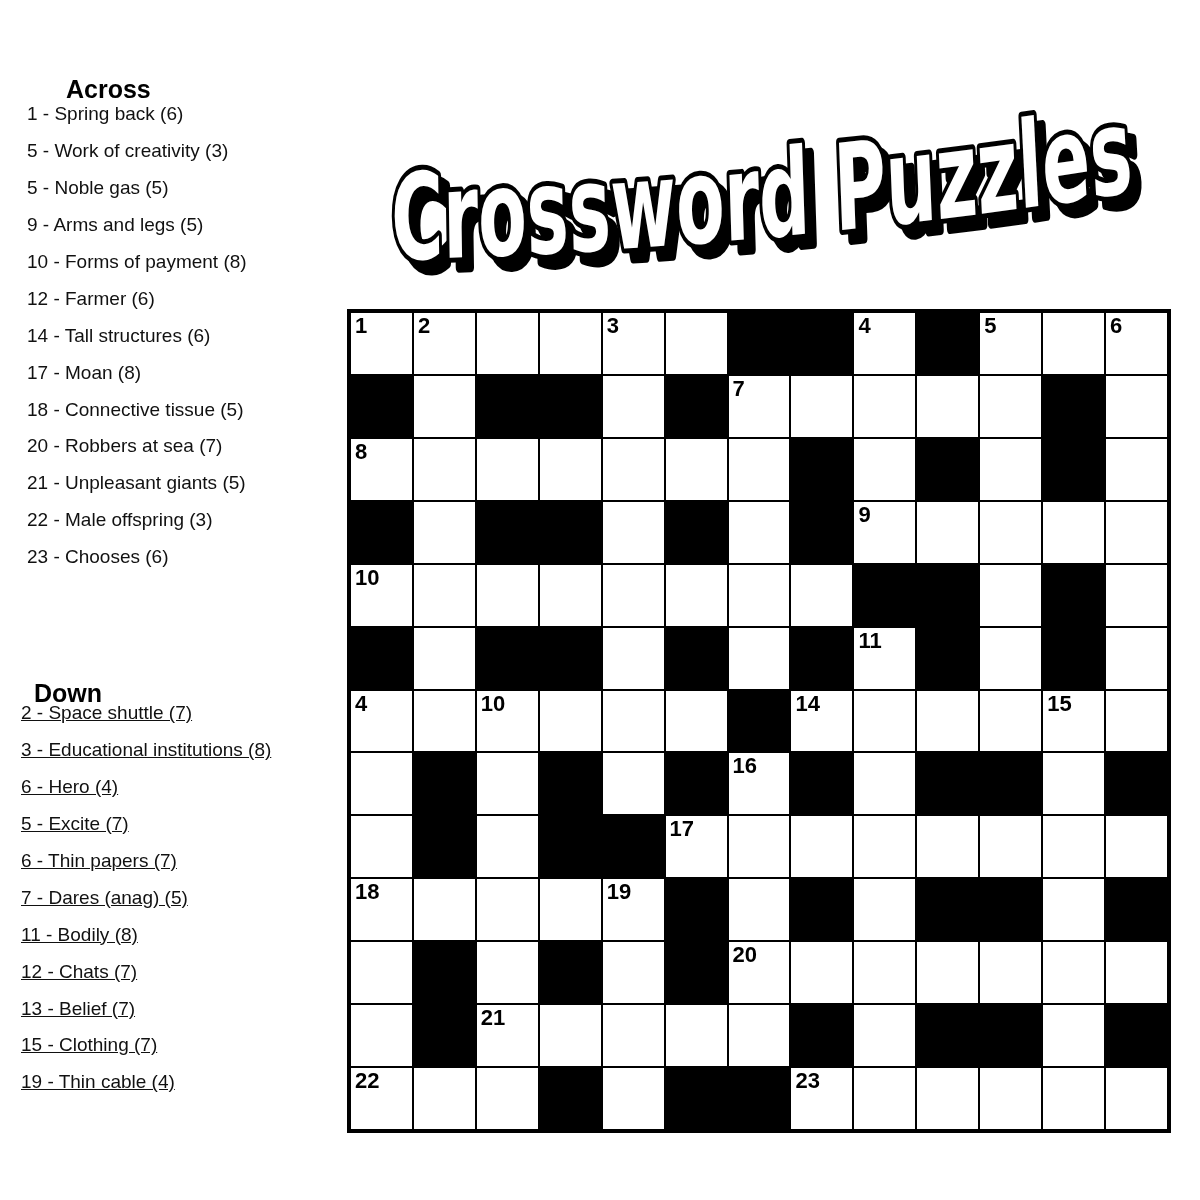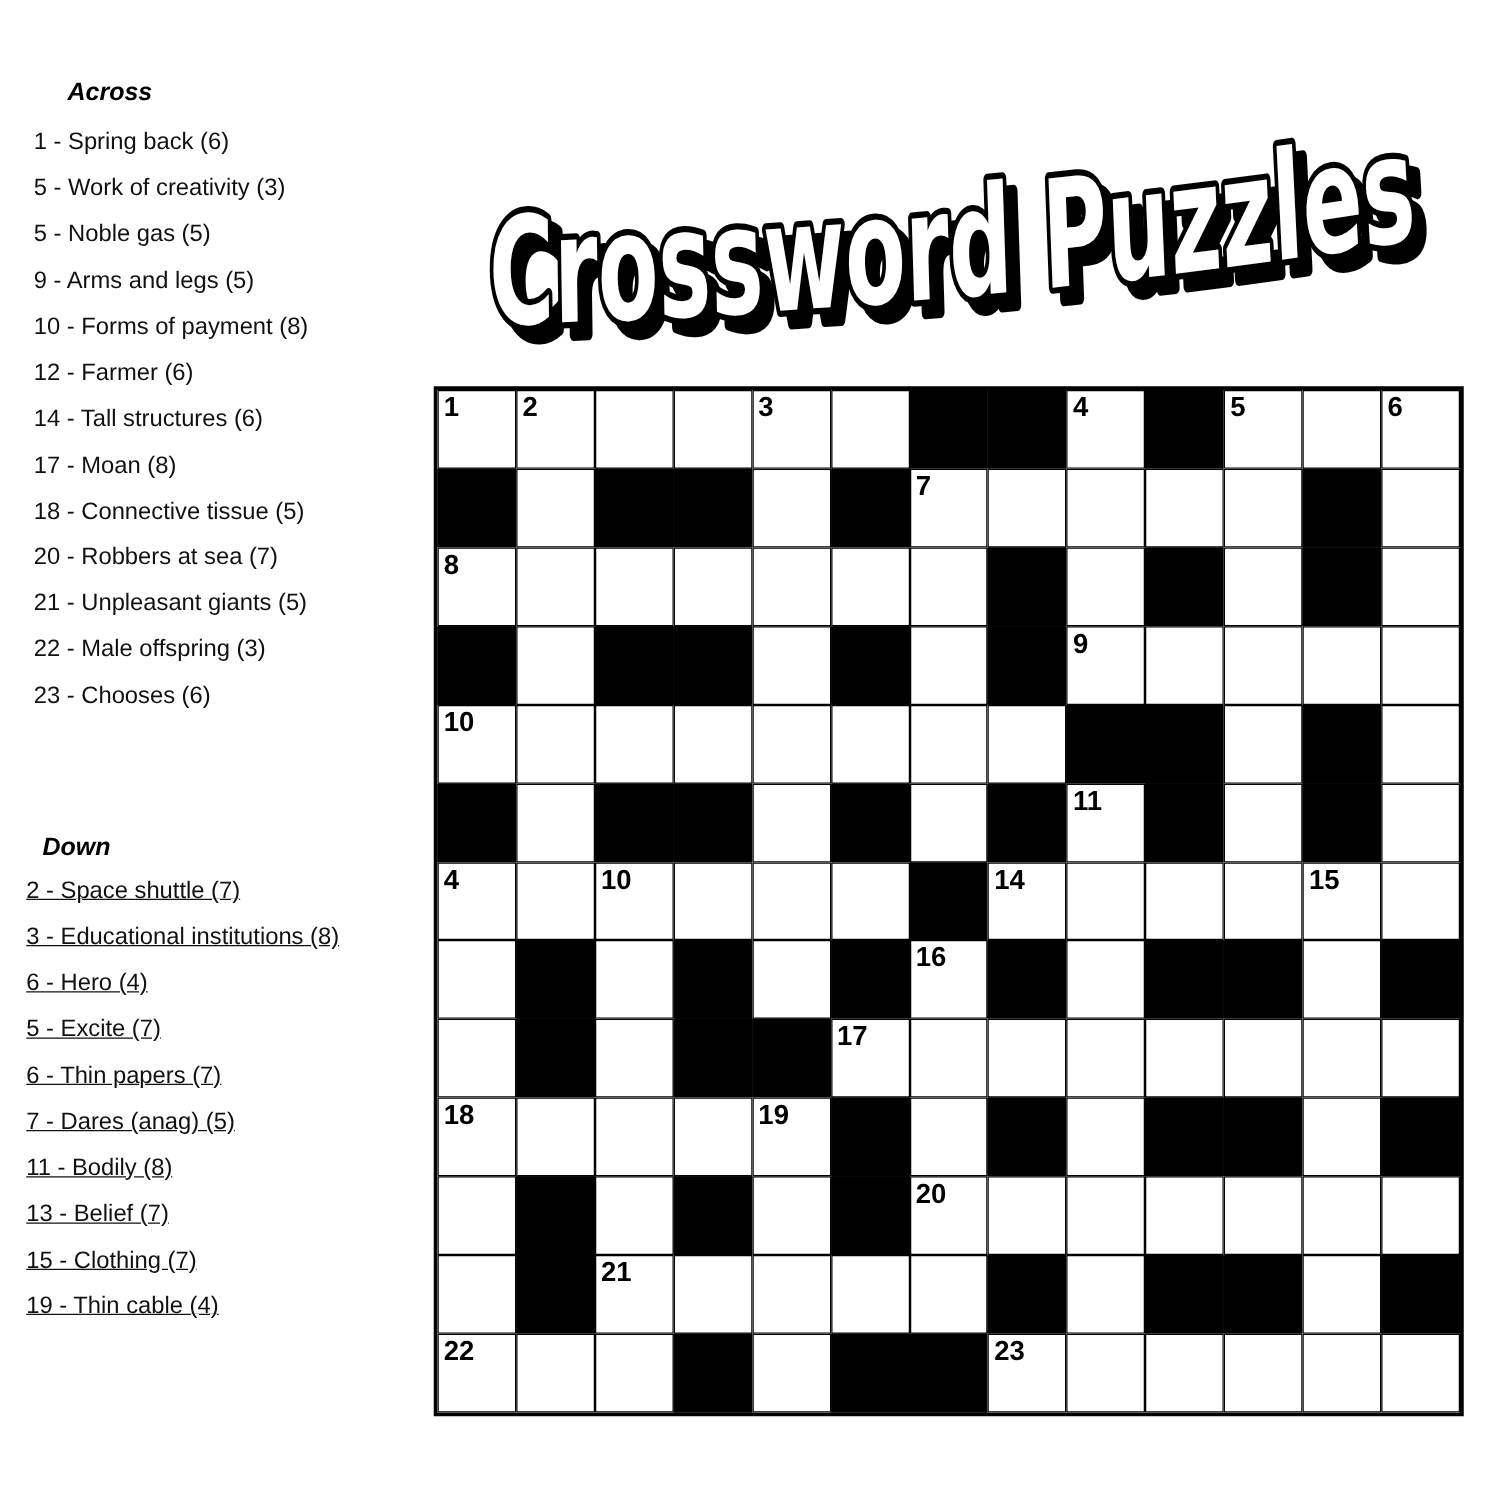--- a/index.html
+++ b/index.html
@@ -8,29 +8,28 @@
     background: #ffffff;
     position: relative;
     overflow: hidden;
     font-family: "Liberation Sans", sans-serif;
     color: #000000;
   }
 
   
   .head {
     position: absolute;
-    margin: 4px;
-    font-size: 20px;
+    margin: 16px;
+    font-size: 25px;
     font-weight: bold;
     line-height: 1.15;
     white-space: nowrap;
-    font-style: italic;
   }
   .across-head { left: 50px; top: 59px; }
-  .down-head   { left: 30px; top: 663px; }
+  .down-head   { left: 18px; top: 663px; }
 
   .clue-list {
     position: absolute;
     margin: 0; padding: 0;
     list-style: none;
     font-size: 19px;
     color: #111111;
   }
   .clue-list li {
     height: 36.9px;
@@ -101,20 +100,21 @@
 
   <h2 class="head down-head">Down</h2>
   <ol class="clue-list down-list">
       <li>2 - Space shuttle (7)</li>
       <li>3 - Educational institutions (8)</li>
       <li>6 - Hero (4)</li>
       <li>5 - Excite (7)</li>
       <li>6 - Thin papers (7)</li>
       <li>7 - Dares (anag) (5)</li>
       <li>11 - Bodily (8)</li>
+      <li>12 - Chats (7)</li>
       <li>13 - Belief (7)</li>
       <li>15 - Clothing (7)</li>
       <li>19 - Thin cable (4)</li>
     </ol>
 </section>
 
 <svg class="title-svg" width="790" height="215" viewBox="0 0 790 215" aria-hidden="true">
   <defs>
     <path id="titlearc" d="M 20 178 Q 728 164 1288 108" fill="none"></path>
   </defs>

